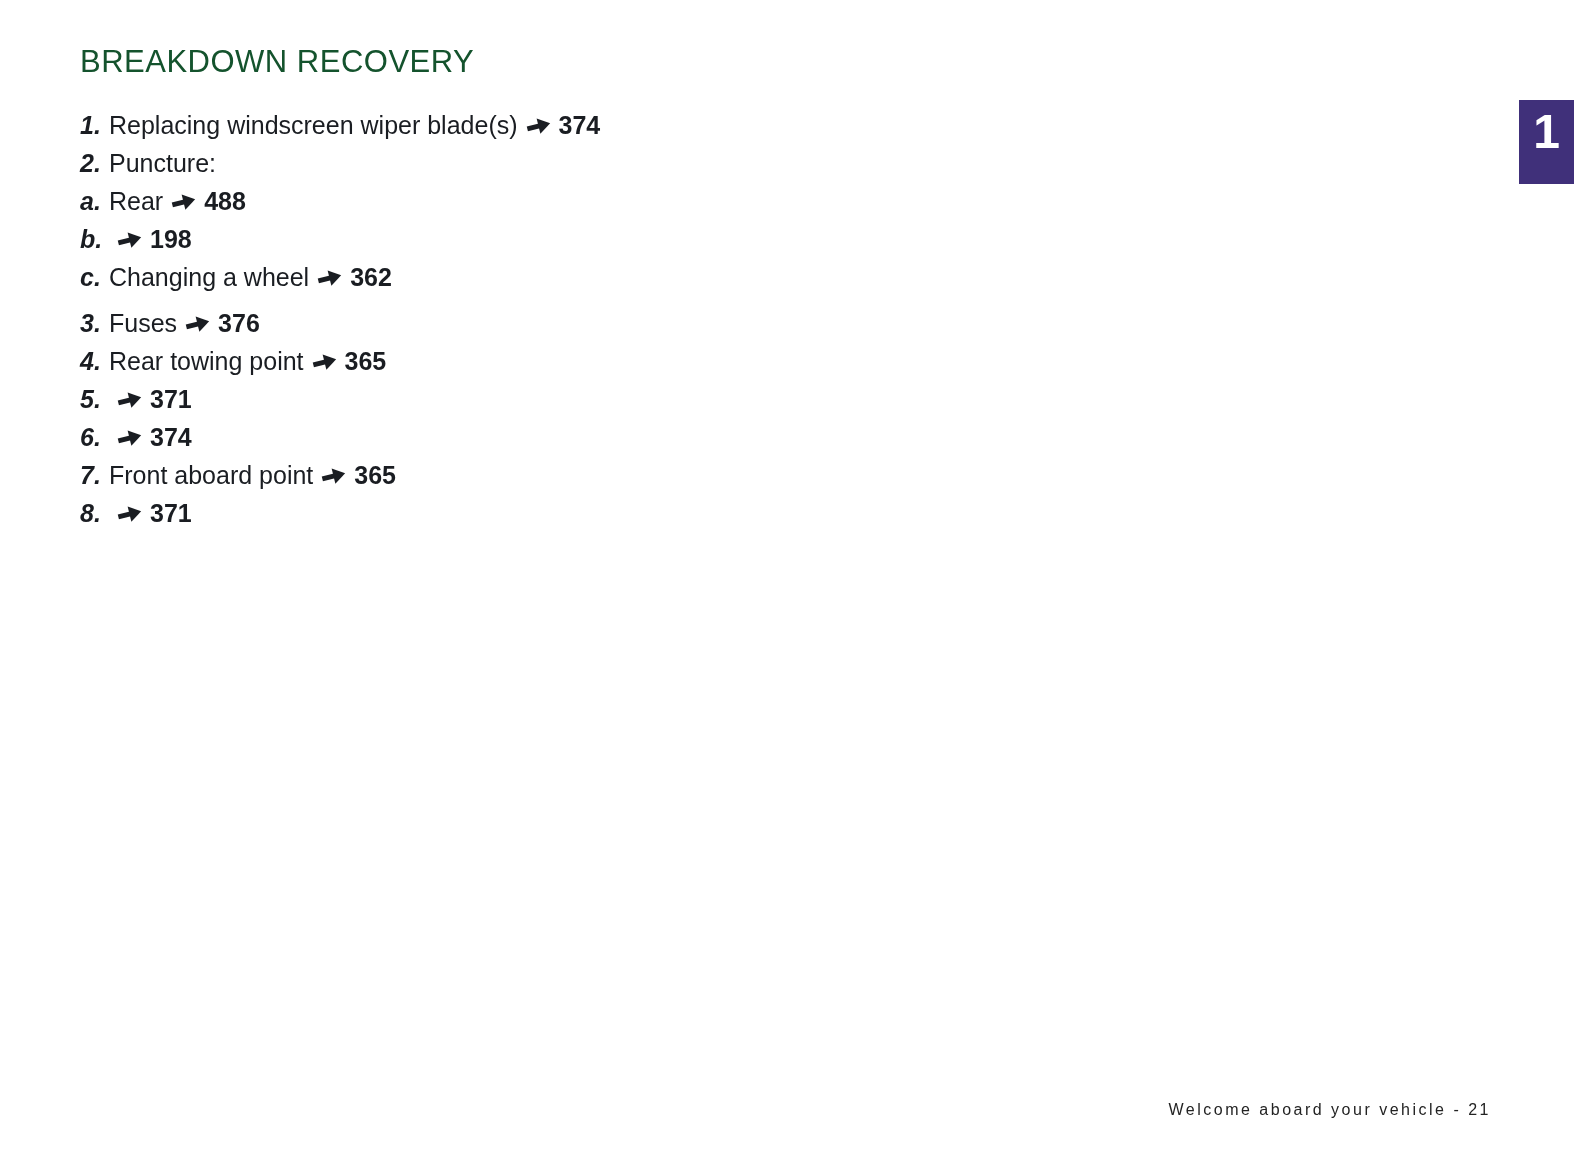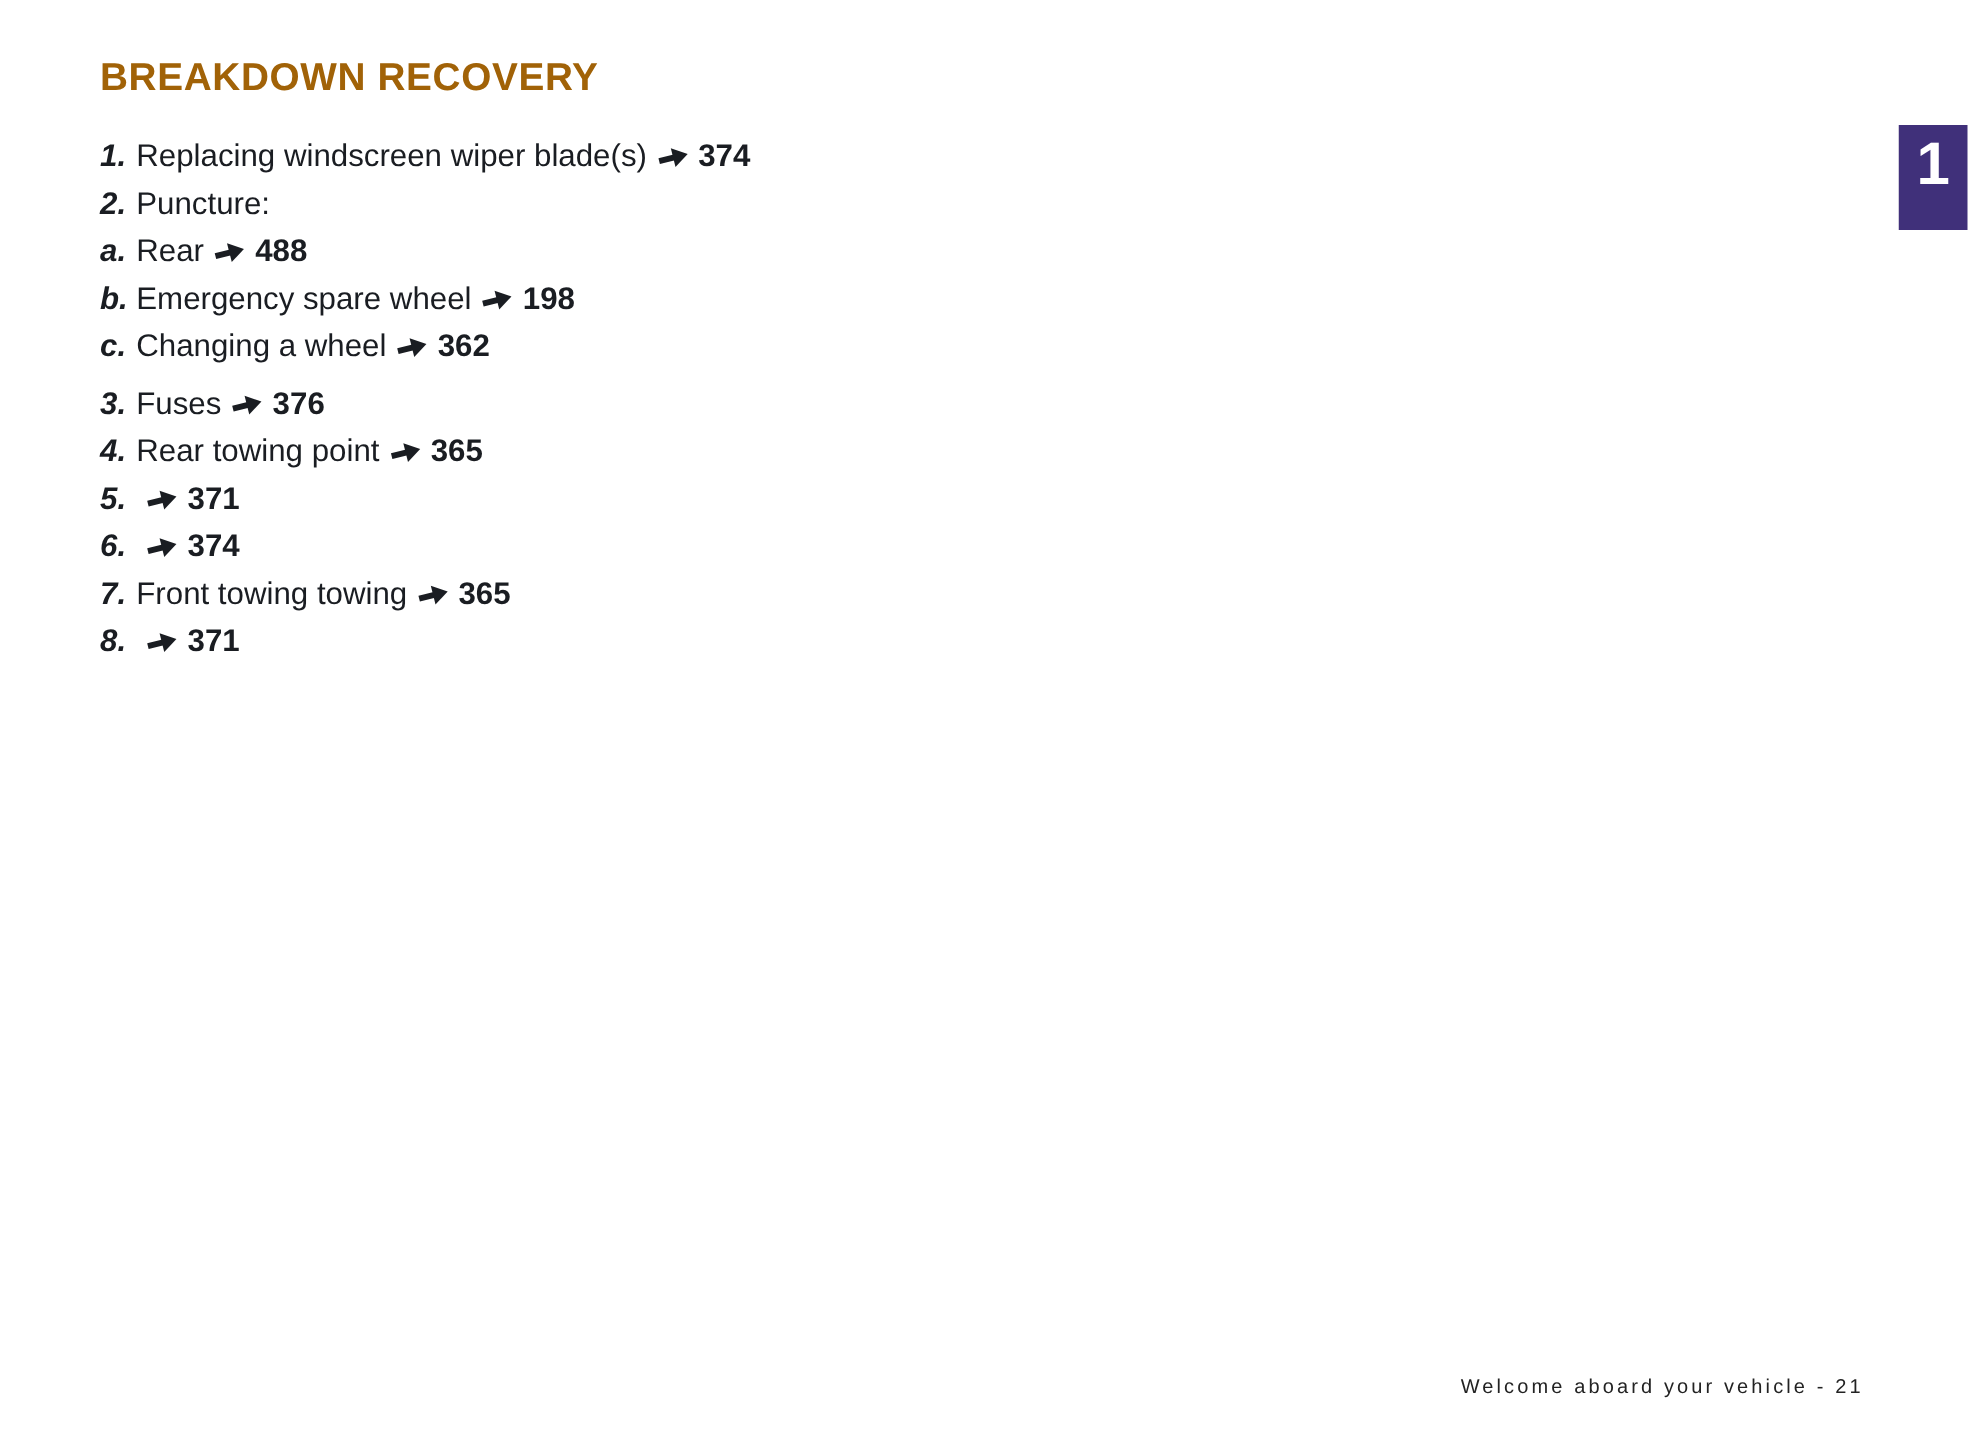--- a/index.html
+++ b/index.html
@@ -12,23 +12,23 @@
     overflow: hidden;
     font-family: "Liberation Sans", sans-serif;
     color: #1a1d22;
   }
 
   .page-title {
     position: absolute;
     left: 80px;
     top: 44px;
     font-size: 31px;
-    font-weight: 700;
+    font-weight: 400;
     letter-spacing: 0.5px;
-    color: #a16207;
+    color: #14532d;
     white-space: nowrap;
   }
 
   .toc {
     position: absolute;
     left: 80px;
     top: 106px;
   }
 
   .toc-row {
@@ -125,21 +125,20 @@
             <rect x="0" y="6.6" width="12.5" height="4.8"></rect>
             <polygon points="11.5,1.2 23.5,9 11.5,16.8"></polygon>
           </g>
         </svg>
       </span>
     <span class="toc-pageref">488</span>
   </div>
 
   <div class="toc-row">
     <span class="toc-marker">b.</span>
-    <span class="toc-label">Emergency spare wheel</span>
     <span class="arrow-wrap">
         <svg width="24" height="18" viewBox="0 0 24 18">
           <g class="arrow-shape" transform="rotate(-14 12 9)">
             <rect x="0" y="6.6" width="12.5" height="4.8"></rect>
             <polygon points="11.5,1.2 23.5,9 11.5,16.8"></polygon>
           </g>
         </svg>
       </span>
     <span class="toc-pageref">198</span>
   </div>
@@ -207,21 +206,21 @@
             <rect x="0" y="6.6" width="12.5" height="4.8"></rect>
             <polygon points="11.5,1.2 23.5,9 11.5,16.8"></polygon>
           </g>
         </svg>
       </span>
     <span class="toc-pageref">374</span>
   </div>
 
   <div class="toc-row">
     <span class="toc-marker">7.</span>
-    <span class="toc-label">Front towing towing</span>
+    <span class="toc-label">Front aboard point</span>
     <span class="arrow-wrap">
         <svg width="24" height="18" viewBox="0 0 24 18">
           <g class="arrow-shape" transform="rotate(-14 12 9)">
             <rect x="0" y="6.6" width="12.5" height="4.8"></rect>
             <polygon points="11.5,1.2 23.5,9 11.5,16.8"></polygon>
           </g>
         </svg>
       </span>
     <span class="toc-pageref">365</span>
   </div>

